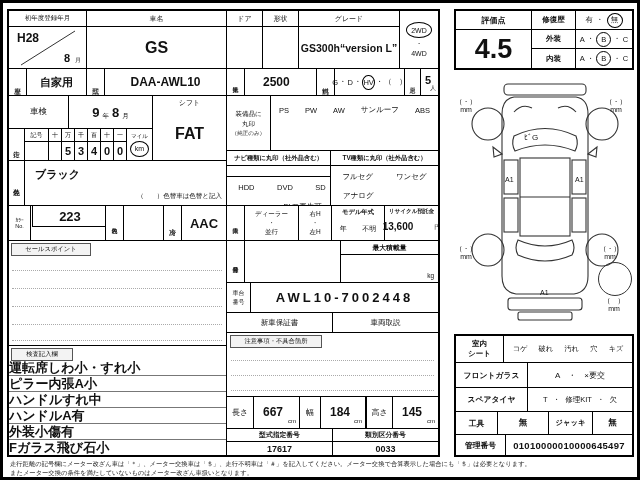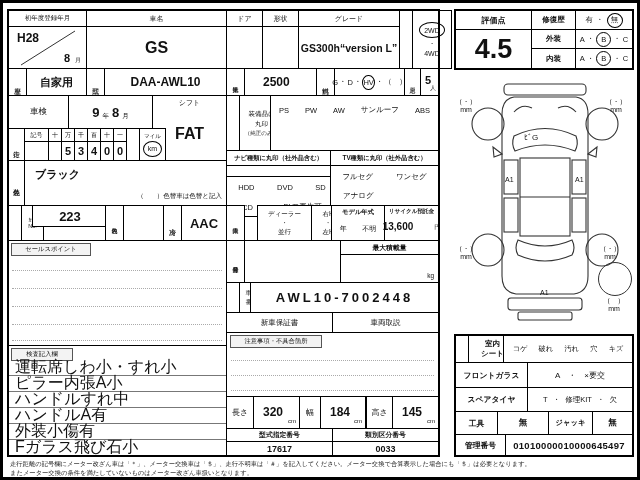--- a/index.html
+++ b/index.html
@@ -1,31 +1,31 @@
 <!DOCTYPE html>
 <html><head>
 <meta charset="utf-8">
 <style>
   html,body{margin:0;padding:0;}
   .sheet{position:relative;width:640px;height:480px;background:#fff;color:#111;
          font-family:"Liberation Sans","DejaVu Sans",sans-serif;overflow:hidden;}
   .frame{position:absolute;inset:0;border:3px solid #000;pointer-events:none;}
   .cell{position:absolute;box-sizing:border-box;border:1px solid #000;background:#fff;}
   .c{display:flex;align-items:center;justify-content:center;text-align:center;}
-  .col{display:flex;flex-direction:column;align-items:center;justify-content:center;margin-left:13px;}
+  .col{display:flex;flex-direction:column;align-items:center;justify-content:center;}
   .hdr{font-size:7px;}
   .v{font-weight:bold;}
   .vl{writing-mode:vertical-rl;text-orientation:upright;font-size:7px;line-height:1;}
   .circ{display:inline-flex;align-items:center;justify-content:center;border:1.3px solid #000;border-radius:50%;}
   .tag{position:absolute;box-sizing:border-box;border:1px solid #555;background:#f3f3f3;
        font-size:6.3px;display:flex;align-items:center;justify-content:center;padding:0 2px;}
   .dot{position:absolute;border-bottom:1px dotted #aaa;height:0;}
   .outline{position:absolute;box-sizing:border-box;border:2px solid #000;background:transparent;pointer-events:none;}
-  .insl{position:absolute;box-sizing:border-box;border-bottom:1px solid #777;font-size:16px;font-weight:normal;
-        padding-left:6px;display:flex;align-items:center;}
+  .insl{position:absolute;box-sizing:border-box;border-bottom:1px solid #777;font-size:13px;font-weight:bold;
+        display:flex;align-items:center;}
   .tread{position:absolute;text-align:center;font-size:7px;line-height:1.15;}
   .foot{position:absolute;font-size:6.3px;color:#222;white-space:nowrap;}
   svg text{font-family:"Liberation Sans","DejaVu Sans",sans-serif;}
 </style>
 </head>
 <body>
 
 <div class="sheet">
 
   <div class="cell c hdr" style="left:8px;top:10px;width:79px;height:17px">
@@ -228,21 +228,21 @@
   <div class="cell c" style="left:332px;top:312px;width:107px;height:21px;font-size:7.5px">車両取説</div>
 
   <div class="cell" style="left:226px;top:332px;width:213px;height:65px"></div>
   <div class="tag" style="left:230px;top:335px;width:92px;height:13px">注意事項・不具合箇所</div>
   <div class="dot" style="left:231px;top:360px;width:203px"></div>
   <div class="dot" style="left:231px;top:375px;width:203px"></div>
   <div class="dot" style="left:231px;top:390px;width:203px"></div>
 
   <div class="cell c" style="left:226px;top:396px;width:28px;height:33px;font-size:8px">長さ</div>
   <div class="cell" style="left:253px;top:396px;width:47px;height:33px">
-    <span class="v" style="position:absolute;left:9px;top:8px;font-size:12px">320</span>
+    <span class="v" style="position:absolute;left:9px;top:8px;font-size:12px">667</span>
     <span style="position:absolute;right:3px;bottom:4px;font-size:6px">cm</span>
   </div>
   <div class="cell c" style="left:299px;top:396px;width:22px;height:33px;font-size:8px">幅</div>
   <div class="cell" style="left:320px;top:396px;width:46px;height:33px">
     <span class="v" style="position:absolute;left:9px;top:8px;font-size:12px">184</span>
     <span style="position:absolute;right:3px;bottom:4px;font-size:6px">cm</span>
   </div>
   <div class="cell c" style="left:366px;top:396px;width:27px;height:33px;font-size:8px">高さ</div>
   <div class="cell" style="left:392px;top:396px;width:47px;height:33px">
     <span class="v" style="position:absolute;left:9px;top:8px;font-size:12px">145</span>

